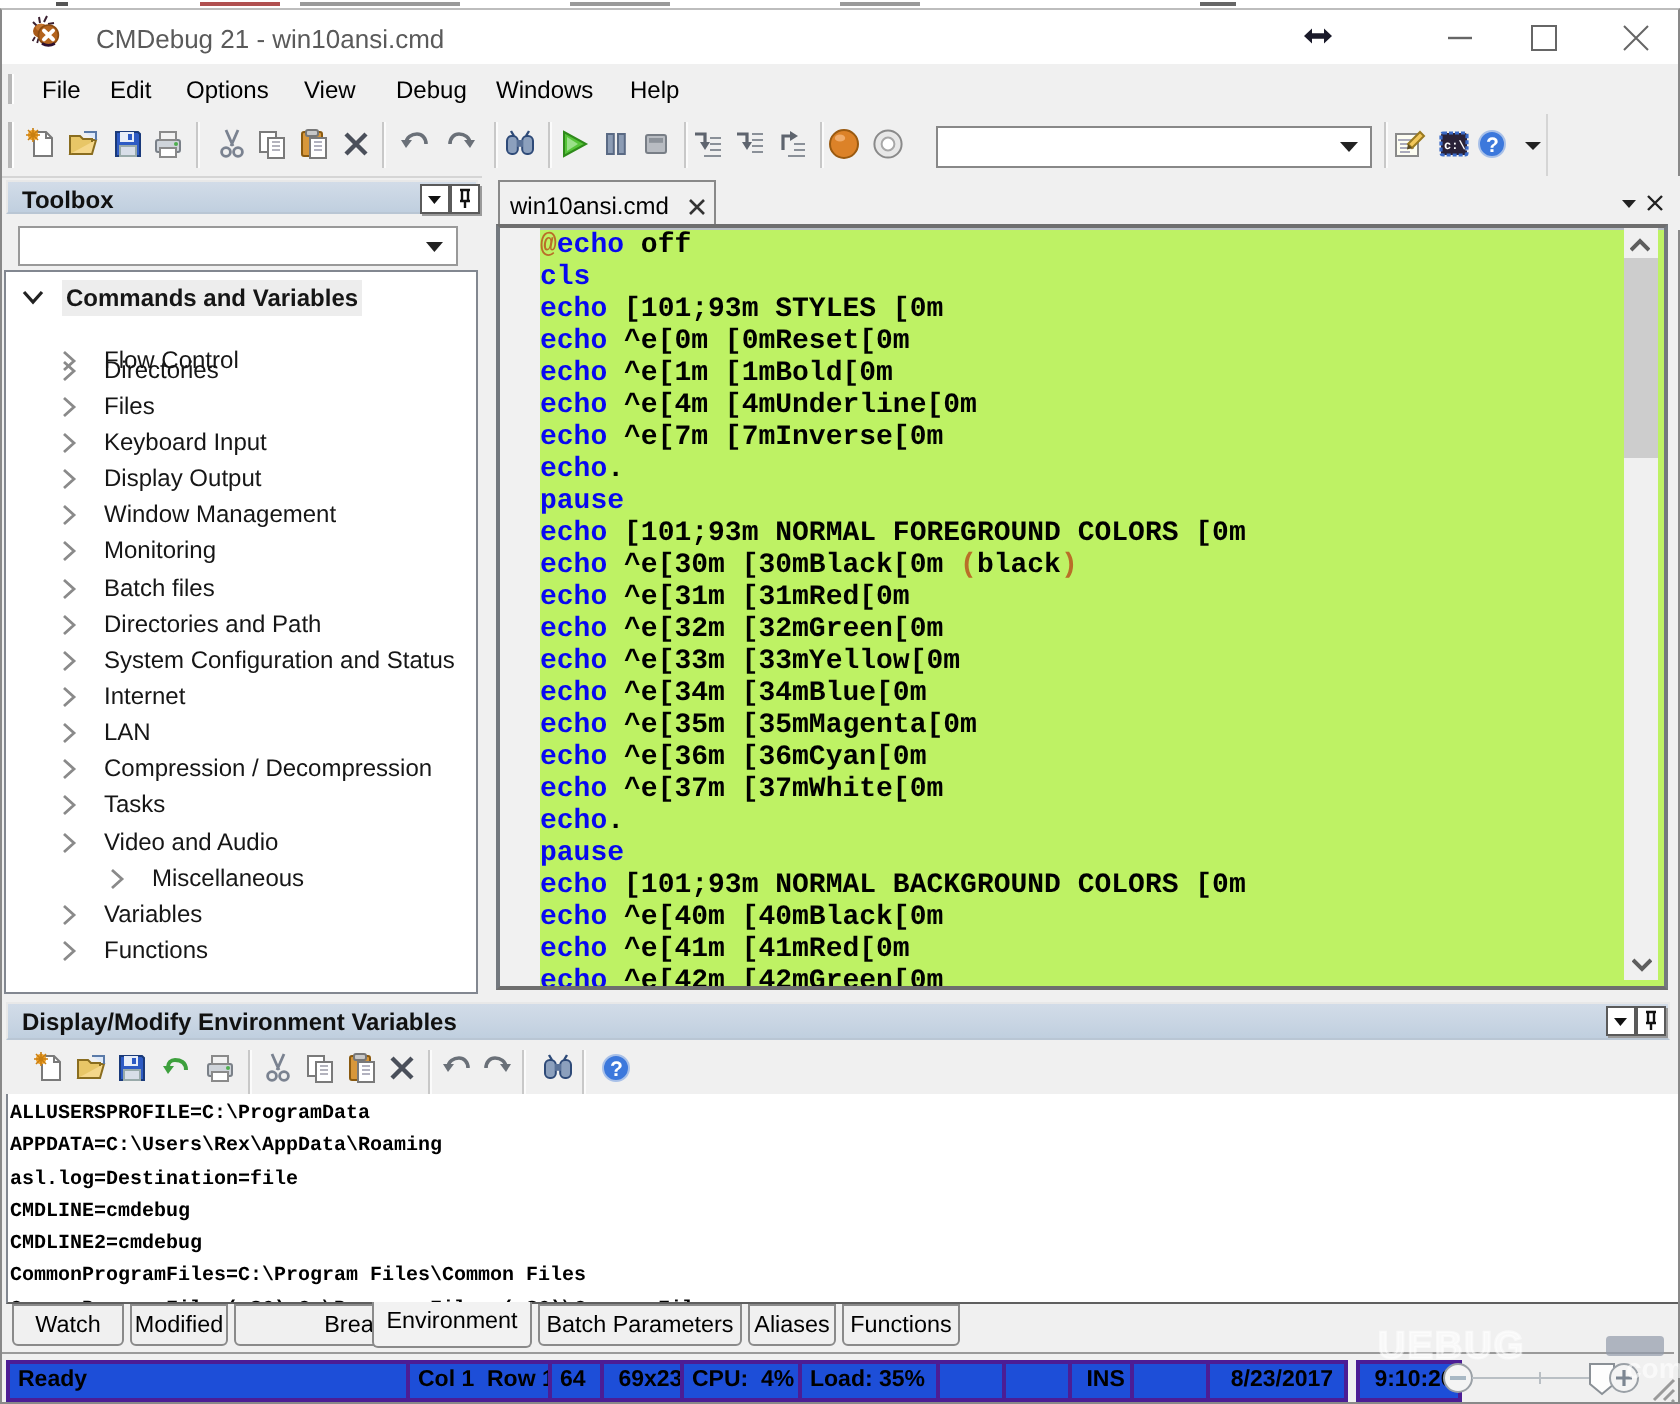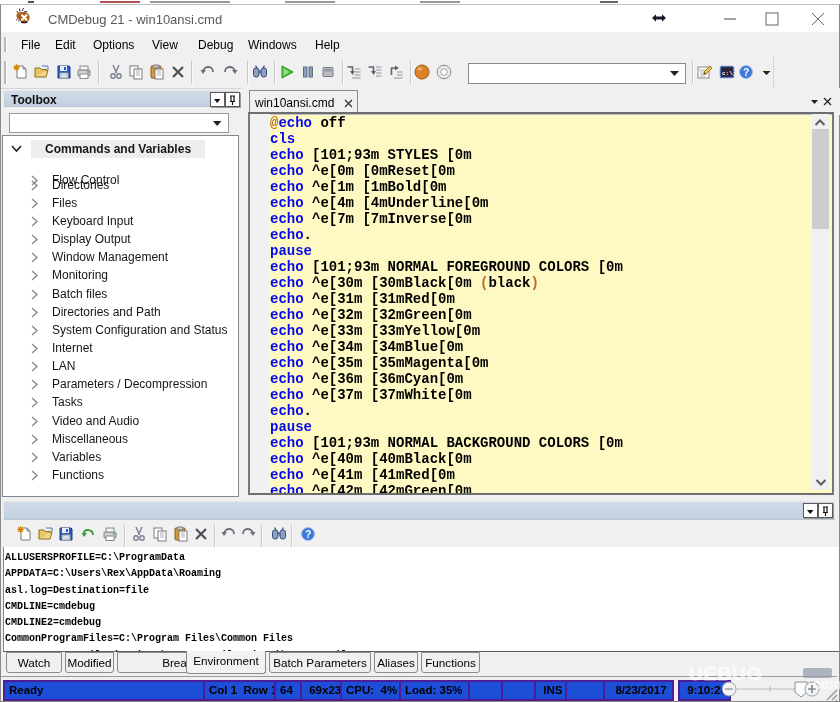--- a/index.html
+++ b/index.html
@@ -32,21 +32,21 @@
          border:1px solid #999;}
   #tree{position:absolute;left:1px;top:130px;width:235px;height:360px;background:#fff;
         border:1px solid #828790;font-size:12px;color:#161616;overflow:hidden;}
   .trow{position:absolute;left:0;width:100%;height:18px;line-height:18px;white-space:nowrap;}
   .trow .lbl{position:absolute;left:49px;top:0;}
   .chev{position:absolute;left:27px;top:2px;width:12px;height:14px;color:#8a8a8a;font-size:11px;}
   
   #tabbar{position:absolute;left:240px;top:83px;width:600px;height:27px;background:#f0f0f0;}
   #tab1{position:absolute;left:8px;top:2px;height:23px;width:107px;background:#f0f0f0;
         border:1px solid #898989;border-bottom:none;font-size:12px;}
-  #editor{position:absolute;left:247px;top:107px;width:582px;height:379px;background:#fef9c3;
+  #editor{position:absolute;left:247px;top:107px;width:582px;height:379px;background:#bef264;
           border:2px solid #6e6e6e;border-color:#6e6e6e #73787e;box-shadow:inset 1px 1px 0 #b9bfc6;overflow:hidden;}
   #gutter{position:absolute;left:0px;top:0px;width:20px;height:379px;background:#f1f1f1;}
   #code{position:absolute;left:20px;top:1px;font-family:"Liberation Mono",monospace;
         font-size:14px;font-weight:bold;line-height:16px;white-space:pre;color:#000;}
   #code .k{color:#0808f0;}
   #code .o{color:#b96e28;font-weight:bold;}
   
   #vsb{position:absolute;right:3px;top:0px;width:17px;height:376px;background:#f0f0f0;}
   #vsb .thumb{position:absolute;left:0px;top:15px;width:17px;height:100px;background:#cdcdcd;}
   
@@ -258,21 +258,21 @@
  <div id="combo">
       <svg style="position:absolute;right:6px;top:7px" width="9" height="6">
         <path d="M0 0 L8.5 0 L4.2 5 Z" fill="#222"></path>
       </svg>
     </div>
  <div id="tree">
       <div class="trow" style="top:4px;">
         <svg style="position:absolute;left:8px;top:5px" width="11" height="8">
           <path d="M1 1 L5.5 6 L10 1" stroke="#222" stroke-width="1.6" fill="none"></path>
         </svg>
-        <span style="position:absolute;left:28px;font-weight:bold;background:#ededed;padding:0 14px;">Commands and Variables</span>
+        <span style="position:absolute;left:28px;font-weight:bold;background:#ededed;padding:0 2px;">Commands and Variables</span>
       </div>
       <div class="trow" style="top:7px;margin-top:28px;">
         <svg class="chev" style="left:28px;top:4px" width="8" height="11">
           <path d="M1 1 L6 5.5 L1 10" stroke="#8a8a8a" stroke-width="1.4" fill="none"></path>
         </svg>
         <span class="lbl">Flow Control</span>
       </div>
       <div class="trow" style="top:39.65px;">
         <svg class="chev" style="left:28px;top:4px" width="8" height="11">
           <path d="M1 1 L6 5.5 L1 10" stroke="#8a8a8a" stroke-width="1.4" fill="none"></path>
@@ -336,35 +336,35 @@
       <div class="trow" style="top:221.14999999999998px;">
         <svg class="chev" style="left:28px;top:4px" width="8" height="11">
           <path d="M1 1 L6 5.5 L1 10" stroke="#8a8a8a" stroke-width="1.4" fill="none"></path>
         </svg>
         <span class="lbl">LAN</span>
       </div>
       <div class="trow" style="top:239.29999999999998px;">
         <svg class="chev" style="left:28px;top:4px" width="8" height="11">
           <path d="M1 1 L6 5.5 L1 10" stroke="#8a8a8a" stroke-width="1.4" fill="none"></path>
         </svg>
-        <span class="lbl">Parameters / Decompression</span>
+        <span class="lbl">Compression / Decompression</span>
       </div>
       <div class="trow" style="top:257.45px;">
         <svg class="chev" style="left:28px;top:4px" width="8" height="11">
           <path d="M1 1 L6 5.5 L1 10" stroke="#8a8a8a" stroke-width="1.4" fill="none"></path>
         </svg>
         <span class="lbl">Tasks</span>
       </div>
       <div class="trow" style="top:275.59999999999997px;">
         <svg class="chev" style="left:28px;top:4px" width="8" height="11">
           <path d="M1 1 L6 5.5 L1 10" stroke="#8a8a8a" stroke-width="1.4" fill="none"></path>
         </svg>
         <span class="lbl">Video and Audio</span>
       </div>
-      <div class="trow" style="top:293.75px;">
+      <div class="trow" style="top:293.75px;margin-left:24px;">
         <svg class="chev" style="left:28px;top:4px" width="8" height="11">
           <path d="M1 1 L6 5.5 L1 10" stroke="#8a8a8a" stroke-width="1.4" fill="none"></path>
         </svg>
         <span class="lbl">Miscellaneous</span>
       </div>
       <div class="trow" style="top:311.9px;">
         <svg class="chev" style="left:28px;top:4px" width="8" height="11">
           <path d="M1 1 L6 5.5 L1 10" stroke="#8a8a8a" stroke-width="1.4" fill="none"></path>
         </svg>
         <span class="lbl">Variables</span>
@@ -423,20 +423,21 @@
           <path d="M0.5 6 L5 1.5 L9.5 6" stroke="#5e5e5e" stroke-width="2" fill="none"></path>
         </svg>
     <div class="thumb"></div>
     <svg style="position:absolute;left:4px;top:365px" width="10" height="7">
           <path d="M0.5 1 L5 5.5 L9.5 1" stroke="#5e5e5e" stroke-width="2" fill="none"></path>
         </svg>
   </div>
  </div>
 
  <div class="phead" id="envhead">
+   <b>Display/Modify Environment Variables</b>
    <div class="hbtn" style="left:799px;top:1px;"><svg width="13" height="13">
           <path d="M3 5 L9.5 5 L6.2 9 Z" fill="#111"></path>
         </svg></div>
    <div class="hbtn" style="left:814px;top:1px;"><svg width="13" height="13">
           <path d="M4 2 H9 M5 2 V7 M8 2 V7 M4 7.5 H9 M6.5 7.5 V11" stroke="#111" stroke-width="1.2" fill="none"></path>
         </svg></div>
  </div>
  <div id="envtoolbar">
       <div class="tbsep" style="left:288px;"></div>
       <div class="tbsep" style="left:258px;"></div>

